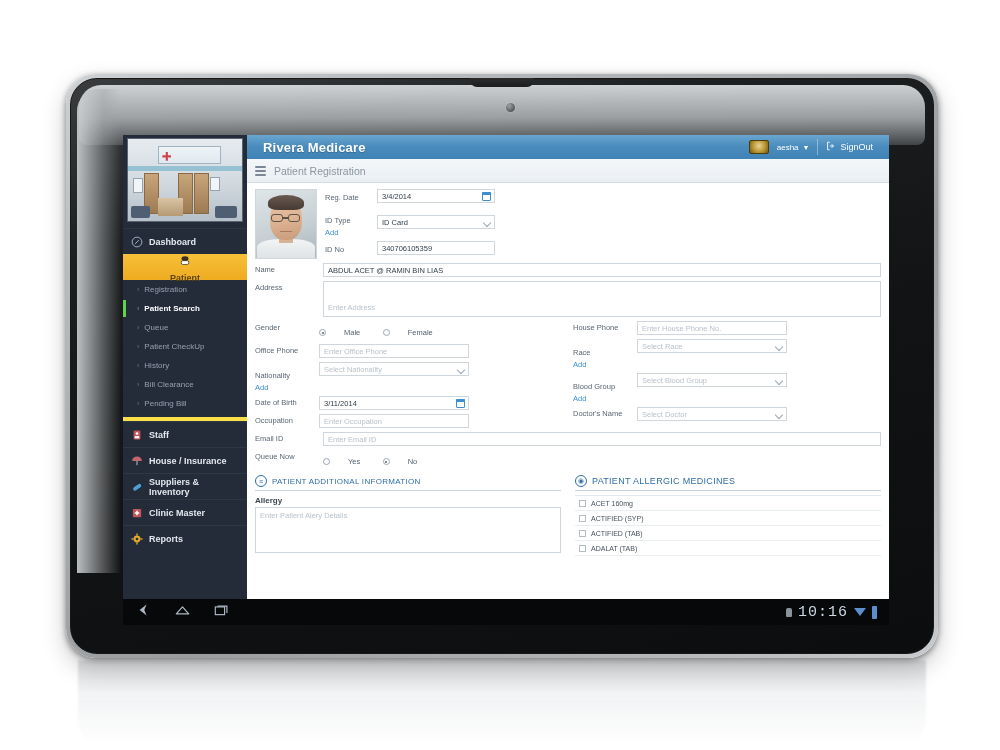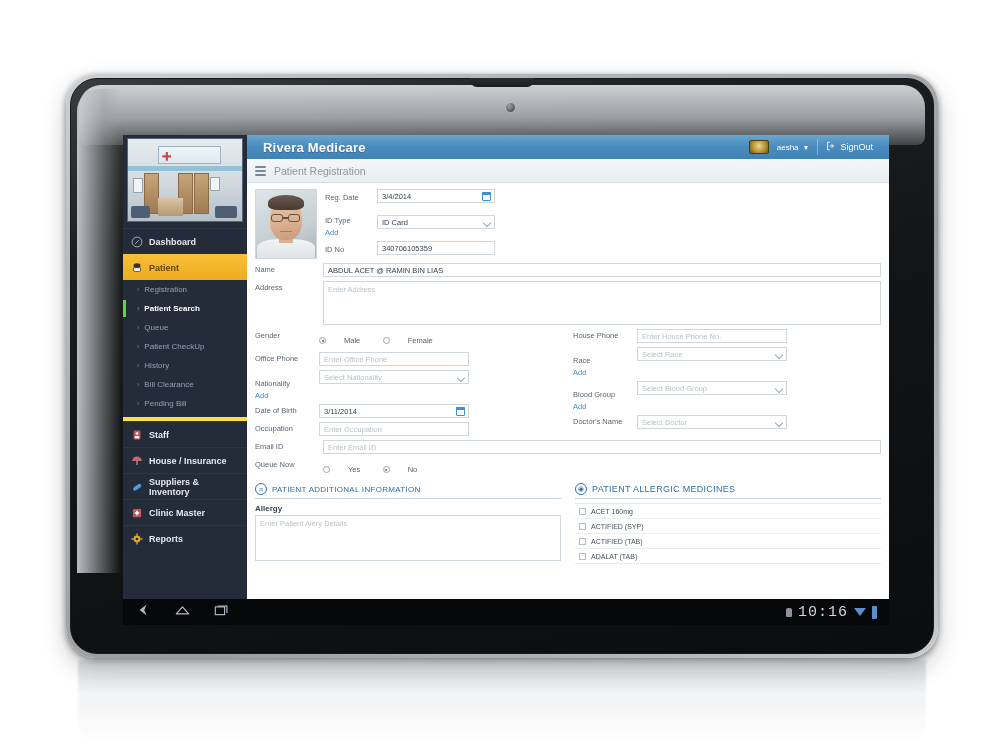--- a/index.html
+++ b/index.html
@@ -92,21 +92,21 @@
   .sp-chair.c1{ left:3%; width:16%; } .sp-chair.c2{ left:76%; width:20%; }
   .sp-counter{ position:absolute; left:26%; bottom:6%; width:22%; height:22%;
     background: linear-gradient(180deg,#d9c4a4,#b59a74); }
 
   .side-item {
     display: flex; align-items: center; gap: 6px;
     padding: 0 8px; height: 26px;
     border-top: 1px solid #2e3746;
     color: #e3e8ee; font-weight: bold; font-size: 9px;
   }
-  .side-item.active { background: linear-gradient(180deg,#f7bf38,#eeab20); color: #5e4608; border-top-color:#f7bf38; }
+  .side-item.active { background: linear-gradient(180deg,#f7bf38,#eeab20); color: #5e4608; border-top-color:#f7bf38;flex-direction:column; }
   .side-icon { width: 12px; height: 12px; flex: 0 0 12px; display:block; }
 
   .side-sub {
     display:flex; align-items:center; gap:5px;
     padding: 0 8px 0 14px; height: 19px;
     font-size: 8px; color: #96a0ae; position: relative;
   }
   .side-sub .caret { color:#6d7888; font-size:7px; line-height:1; }
   .side-sub.sel { color:#ffffff; font-weight:bold; }
   .side-sub.sel .sel-bar {
@@ -191,21 +191,21 @@
 
   .top-fields { flex:1; }
   .tf-row { display:flex; align-items:center; gap:6px; margin-bottom:4px; }
   .tf-lbl { width: 46px; flex:0 0 46px; padding-top:2px; }
   .tf-ctl { width: 118px; flex:0 0 118px; }
 
   .row { display:flex; align-items:flex-start; gap:6px; margin-bottom:4px; }
   .lbl-w { width: 62px; flex:0 0 62px; padding-top:2px; }
   .grow { flex: 1; }
 
-  .addr { height: 44px; align-items:flex-start; padding-top:3px; }
+  .addr { height: 36px; align-items:flex-start; padding-top:21px; }
 
   
   .cols { display:flex; gap:10px; }
   .col { flex:1; }
   .col .lbl-w { width: 58px; flex:0 0 58px; }
   .col .ctl { width: 150px; flex: 0 0 150px; }
 
   
   .panels { display:flex; gap:14px; margin-top:6px; }
   .panel { flex:1; min-width:0; }

